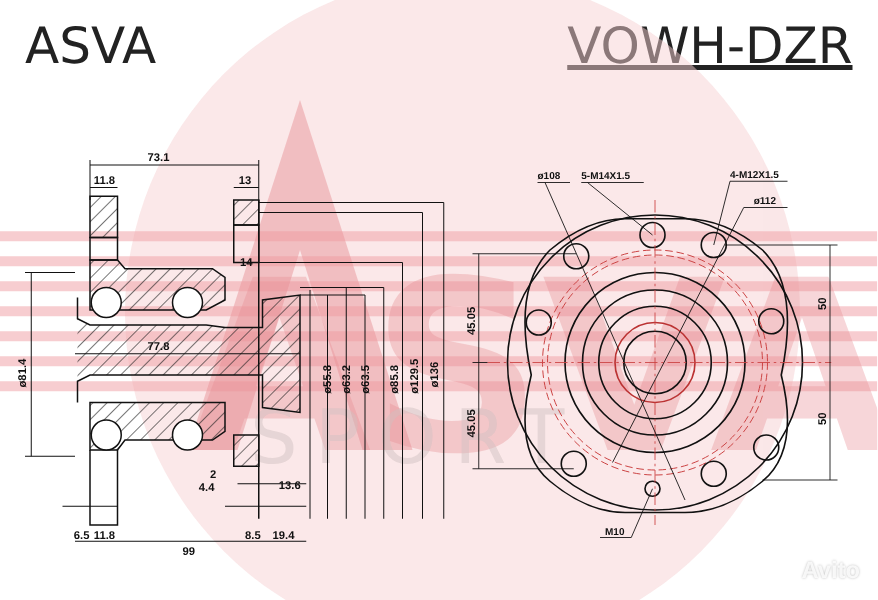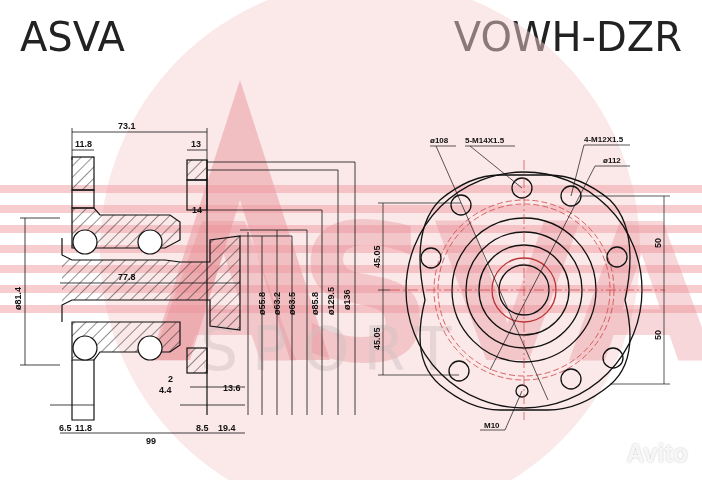--- a/index.html
+++ b/index.html
@@ -1,23 +1,23 @@
 <!DOCTYPE html>
 <html><head>
 <meta charset="utf-8">
 <style>
   html,body{margin:0;padding:0;background:#fff;}
   body{width:702px;height:480px;position:relative;overflow:hidden;font-family:"Liberation Sans",sans-serif;}
   .title{position:absolute;top:14px;font-size:40px;color:#222;font-family:"DejaVu Sans",sans-serif;font-weight:400;letter-spacing:0px;}
   .brand{left:20px;}
-  .part{right:20px;}
+  .part{right:20px;text-decoration:underline;}
   svg{position:absolute;left:0;top:0;}
   .dim{font-family:"Liberation Sans",sans-serif;font-size:9px;fill:#111;font-weight:bold;}
   .lbl{font-family:"Liberation Sans",sans-serif;font-size:8px;fill:#111;font-weight:bold;}
-  .avito{position:absolute;right:14px;bottom:12px;font-size:25px;color:rgba(255,255,255,0.85);font-weight:bold;text-shadow:0 0 2px #bbb;}
+  .avito{position:absolute;right:14px;bottom:12px;font-size:19px;color:rgba(255,255,255,0.85);font-weight:bold;text-shadow:0 0 2px #bbb;}
 </style>
 </head>
 <body>
 
 <div class="title brand">ASVA</div>
 <div class="title part">VOWH-DZR</div>
 
 <svg width="702" height="480" viewBox="0 0 702 480">
   <defs>
     <pattern id="hatch" width="8" height="8" patternUnits="userSpaceOnUse" patternTransform="rotate(45)">

